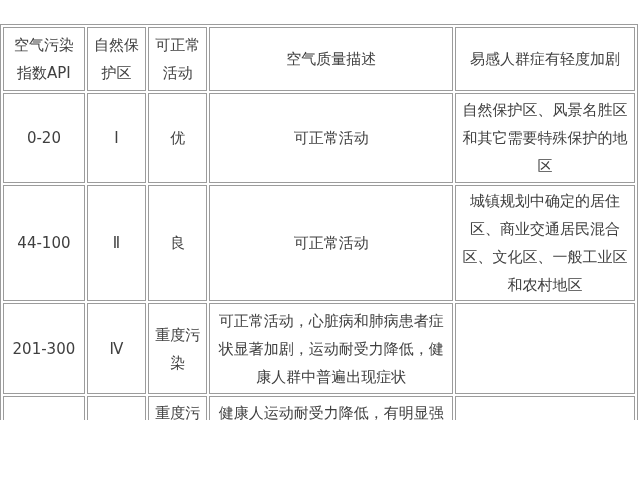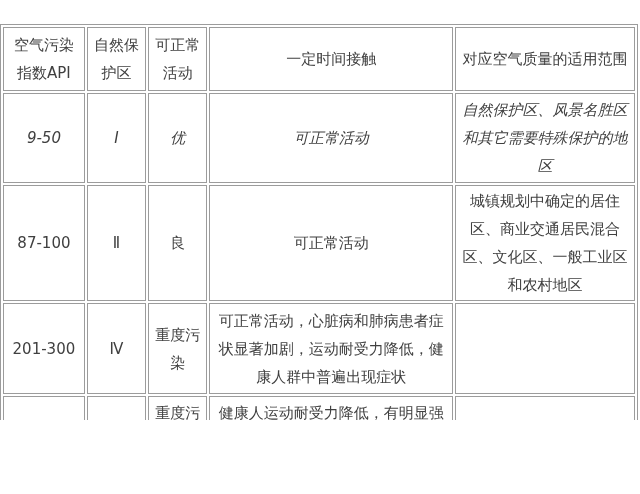--- a/index.html
+++ b/index.html
@@ -36,21 +36,21 @@
     font-size: 15px;
     font-weight: normal;
     line-height: 28px;
     text-align: center;
     vertical-align: middle;
     padding: 1px 4px;
     overflow: hidden;
     word-break: break-all;
   }
   tr.rh  th { height: 60px; }
-  tr.r0  td { height: 86px; font-style: italic; }
+  tr.r0  td { height: 86px; }
   tr.r1  td { height: 108px; }
   tr.r2  td { height: 63px; }
   tr.r3  td { height: 87px; }
   tr.r4  td { height: 58px; }
 </style>
 </head>
 <body>
 
 <div class="page">
   <table class="aqi">
@@ -59,34 +59,34 @@
       <col style="width:58px">
       <col style="width:58px">
       <col style="width:238px">
       <col style="width:176px">
     </colgroup>
     <thead>
       <tr class="rh">
         <th>空气污染指数API</th>
         <th>自然保护区</th>
         <th>可正常活动</th>
-        <th>一定时间接触</th>
-        <th>对应空气质量的适用范围</th>
+        <th>空气质量描述</th>
+        <th>易感人群症有轻度加剧</th>
       </tr>
     </thead>
     <tbody>
       <tr class="r0">
-        <td>9-50</td>
+        <td>0-20</td>
         <td>Ⅰ</td>
         <td>优</td>
         <td>可正常活动</td>
         <td>自然保护区、风景名胜区和其它需要特殊保护的地区</td>
       </tr>
       <tr class="r1">
-        <td>87-100</td>
+        <td>44-100</td>
         <td>Ⅱ</td>
         <td>良</td>
         <td>可正常活动</td>
         <td>城镇规划中确定的居住区、商业交通居民混合区、文化区、一般工业区和农村地区</td>
       </tr>
       <tr class="r3">
         <td>201-300</td>
         <td>Ⅳ</td>
         <td>重度污染</td>
         <td>可正常活动，心脏病和肺病患者症状显著加剧，运动耐受力降低，健康人群中普遍出现症状</td>

